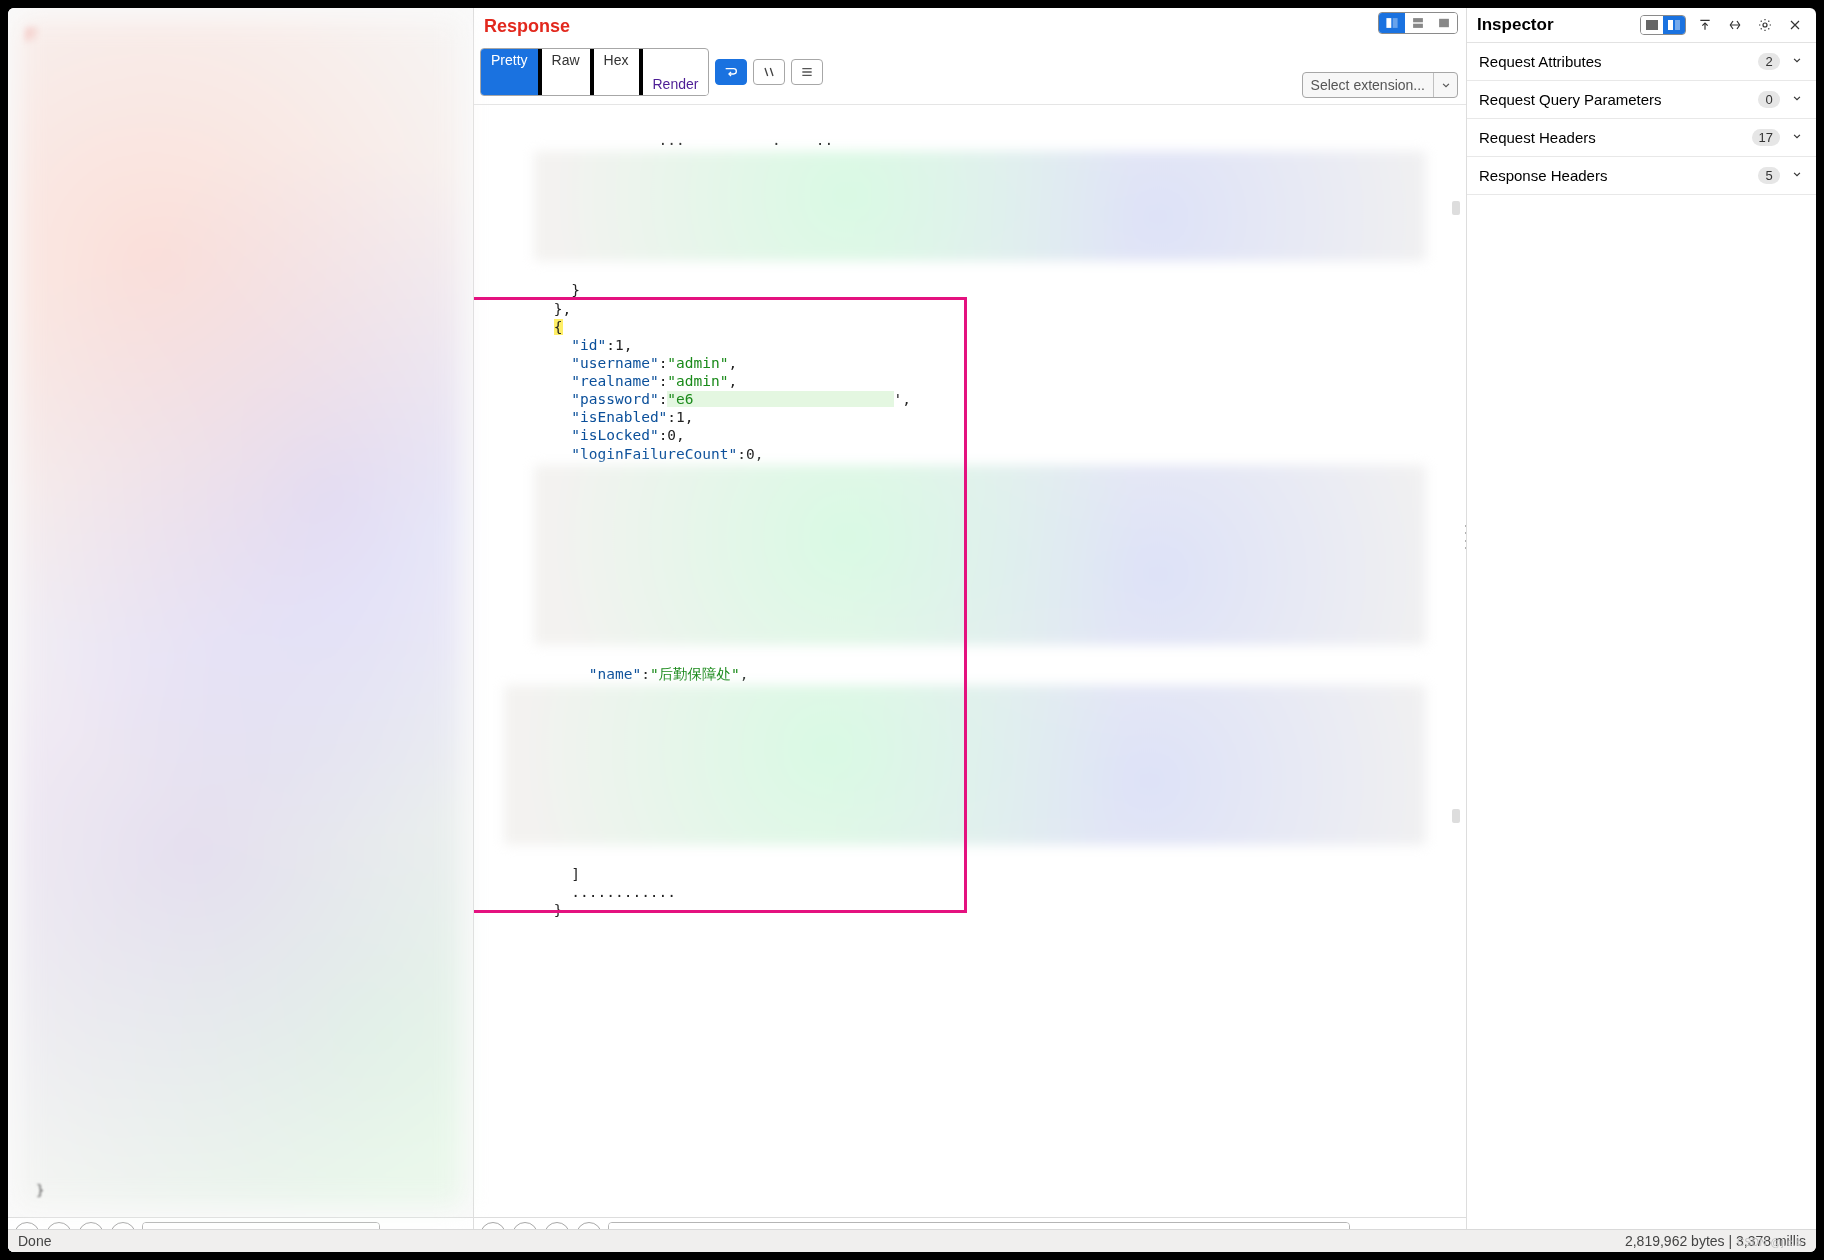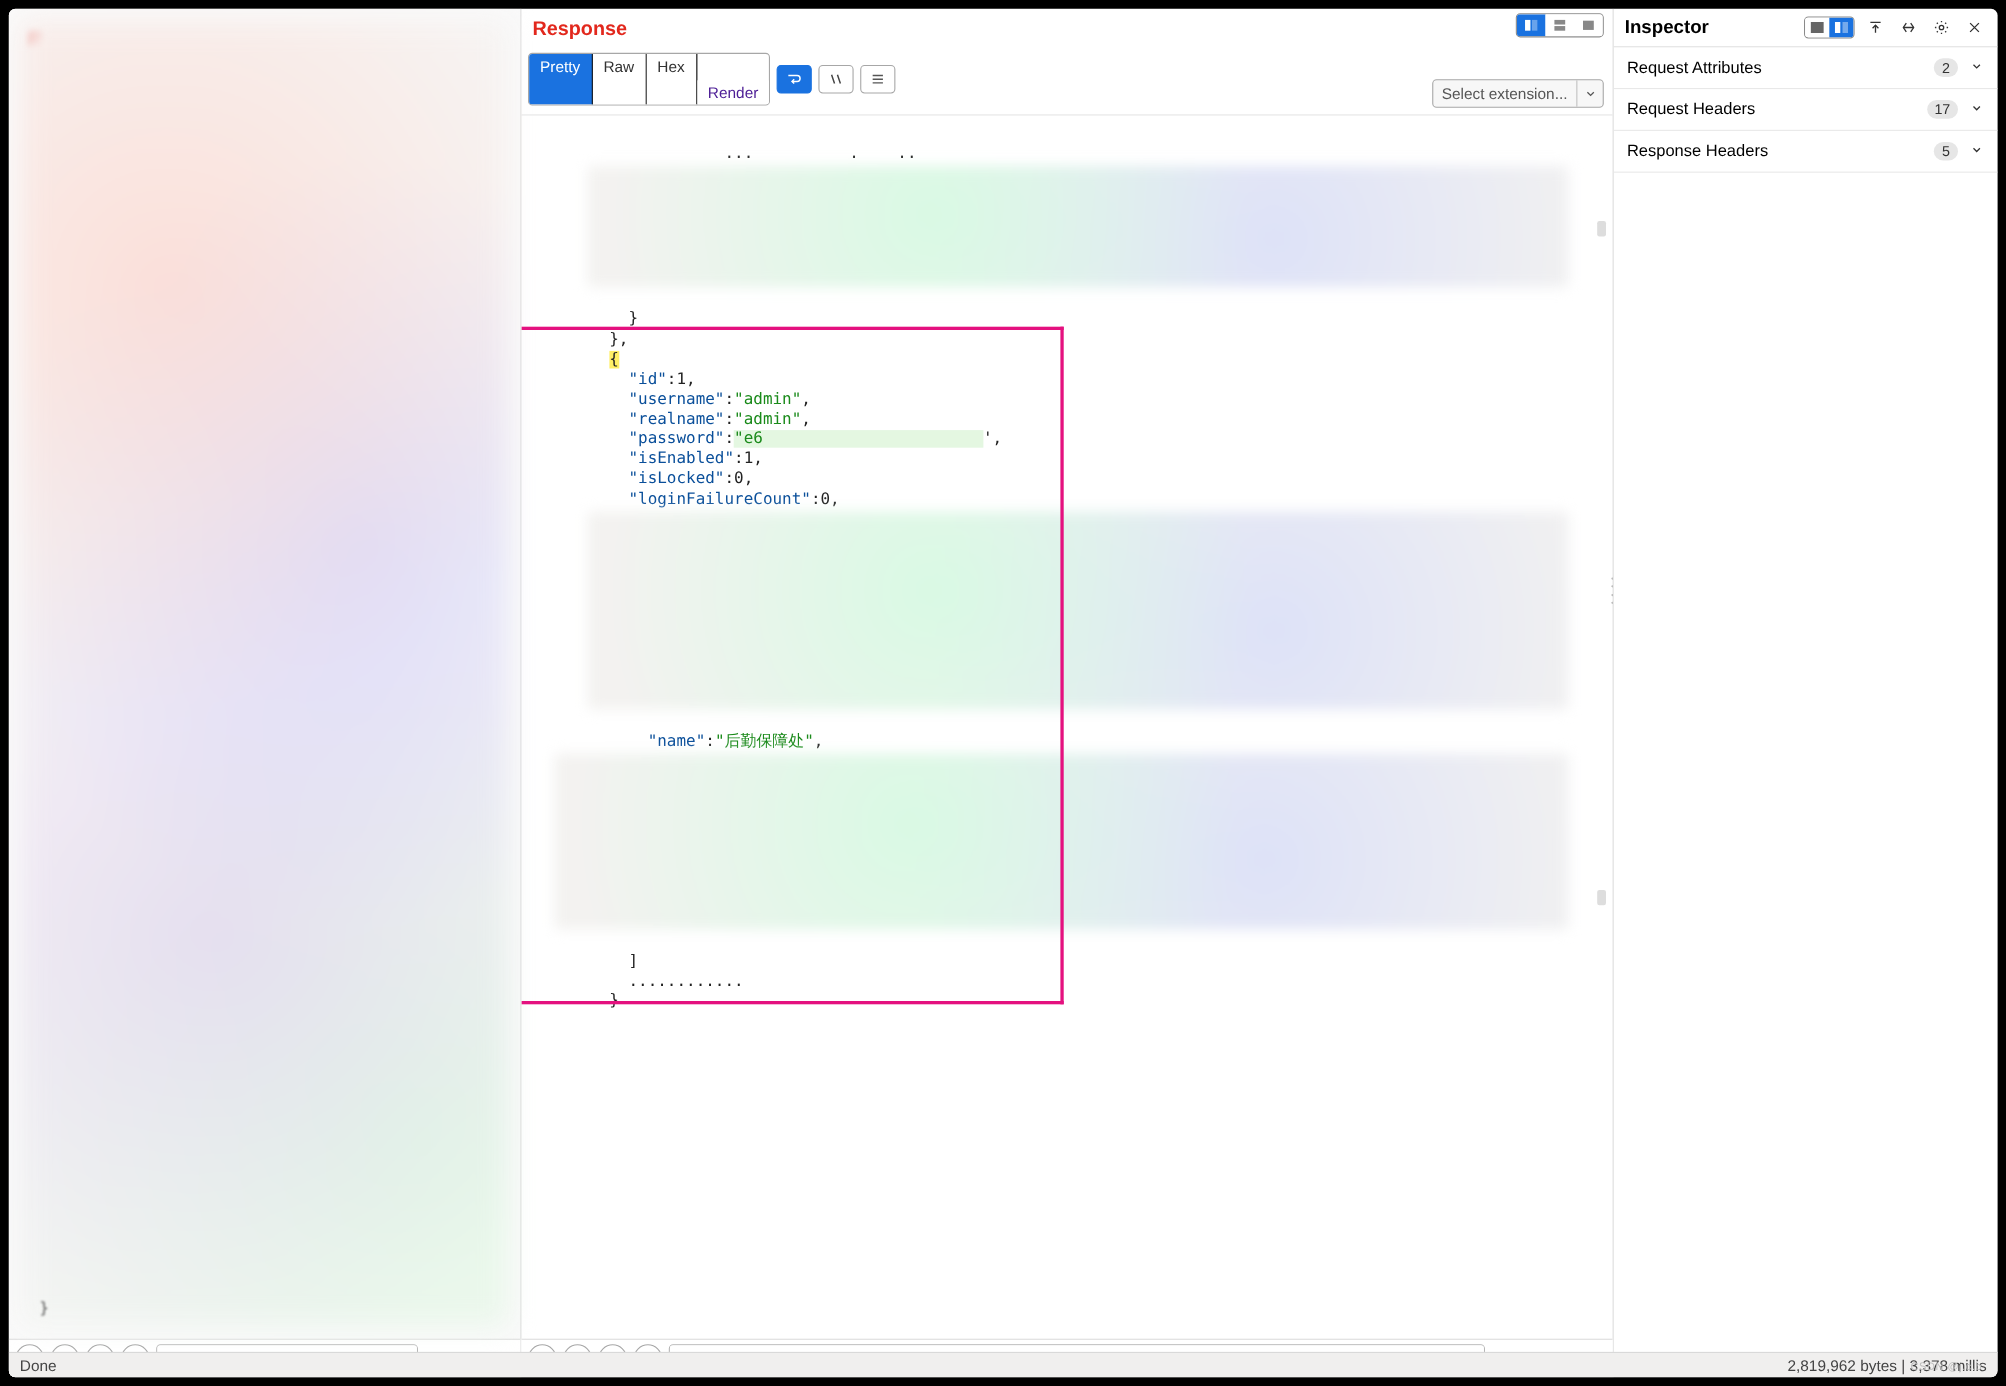--- a/index.html
+++ b/index.html
@@ -90,21 +90,21 @@
   .tabrow {
     display:flex; align-items:center; gap:6px;
     padding: 4px 8px 6px 6px;
     border-bottom:1px solid #e5e5e5;
   }
   .tabseg {
     display:flex; border:1px solid #a7a7a7; border-radius:4px; overflow:hidden;
   }
   .tabseg .t {
     padding: 3px 10px; font-size:14px; color:#333; background:#fff; cursor:pointer;
-    border-right:1px solid #000000;
+    border-right:4px solid #000000;
   }
   .tabseg .t:last-child { border-right:none; }
   .tabseg .t.active { background:#1a72e0; color:#fff; }
   .tabseg .t.disabled { color:#4c1d95;margin-top:24px; }
 
   .iconbtn {
     display:inline-flex; align-items:center; justify-content:center;
     width:32px; height:26px;
     border:1px solid #a7a7a7; border-radius:4px; background:#fff; cursor:pointer;
   }
@@ -444,20 +444,27 @@
     </div>
 
     <div class="acc-row">
       <div class="label">Request Attributes</div>
       <div class="badge">2</div>
       <svg class="chev" viewBox="0 0 24 24">
           <path d="M7 10l5 5 5-5" stroke="#333" fill="none" stroke-width="2"></path>
         </svg>
     </div>
     <div class="acc-row">
+      <div class="label">Request Query Parameters</div>
+      <div class="badge">0</div>
+      <svg class="chev" viewBox="0 0 24 24">
+          <path d="M7 10l5 5 5-5" stroke="#333" fill="none" stroke-width="2"></path>
+        </svg>
+    </div>
+    <div class="acc-row">
       <div class="label">Request Headers</div>
       <div class="badge">17</div>
       <svg class="chev" viewBox="0 0 24 24">
           <path d="M7 10l5 5 5-5" stroke="#333" fill="none" stroke-width="2"></path>
         </svg>
     </div>
     <div class="acc-row">
       <div class="label">Response Headers</div>
       <div class="badge">5</div>
       <svg class="chev" viewBox="0 0 24 24">

